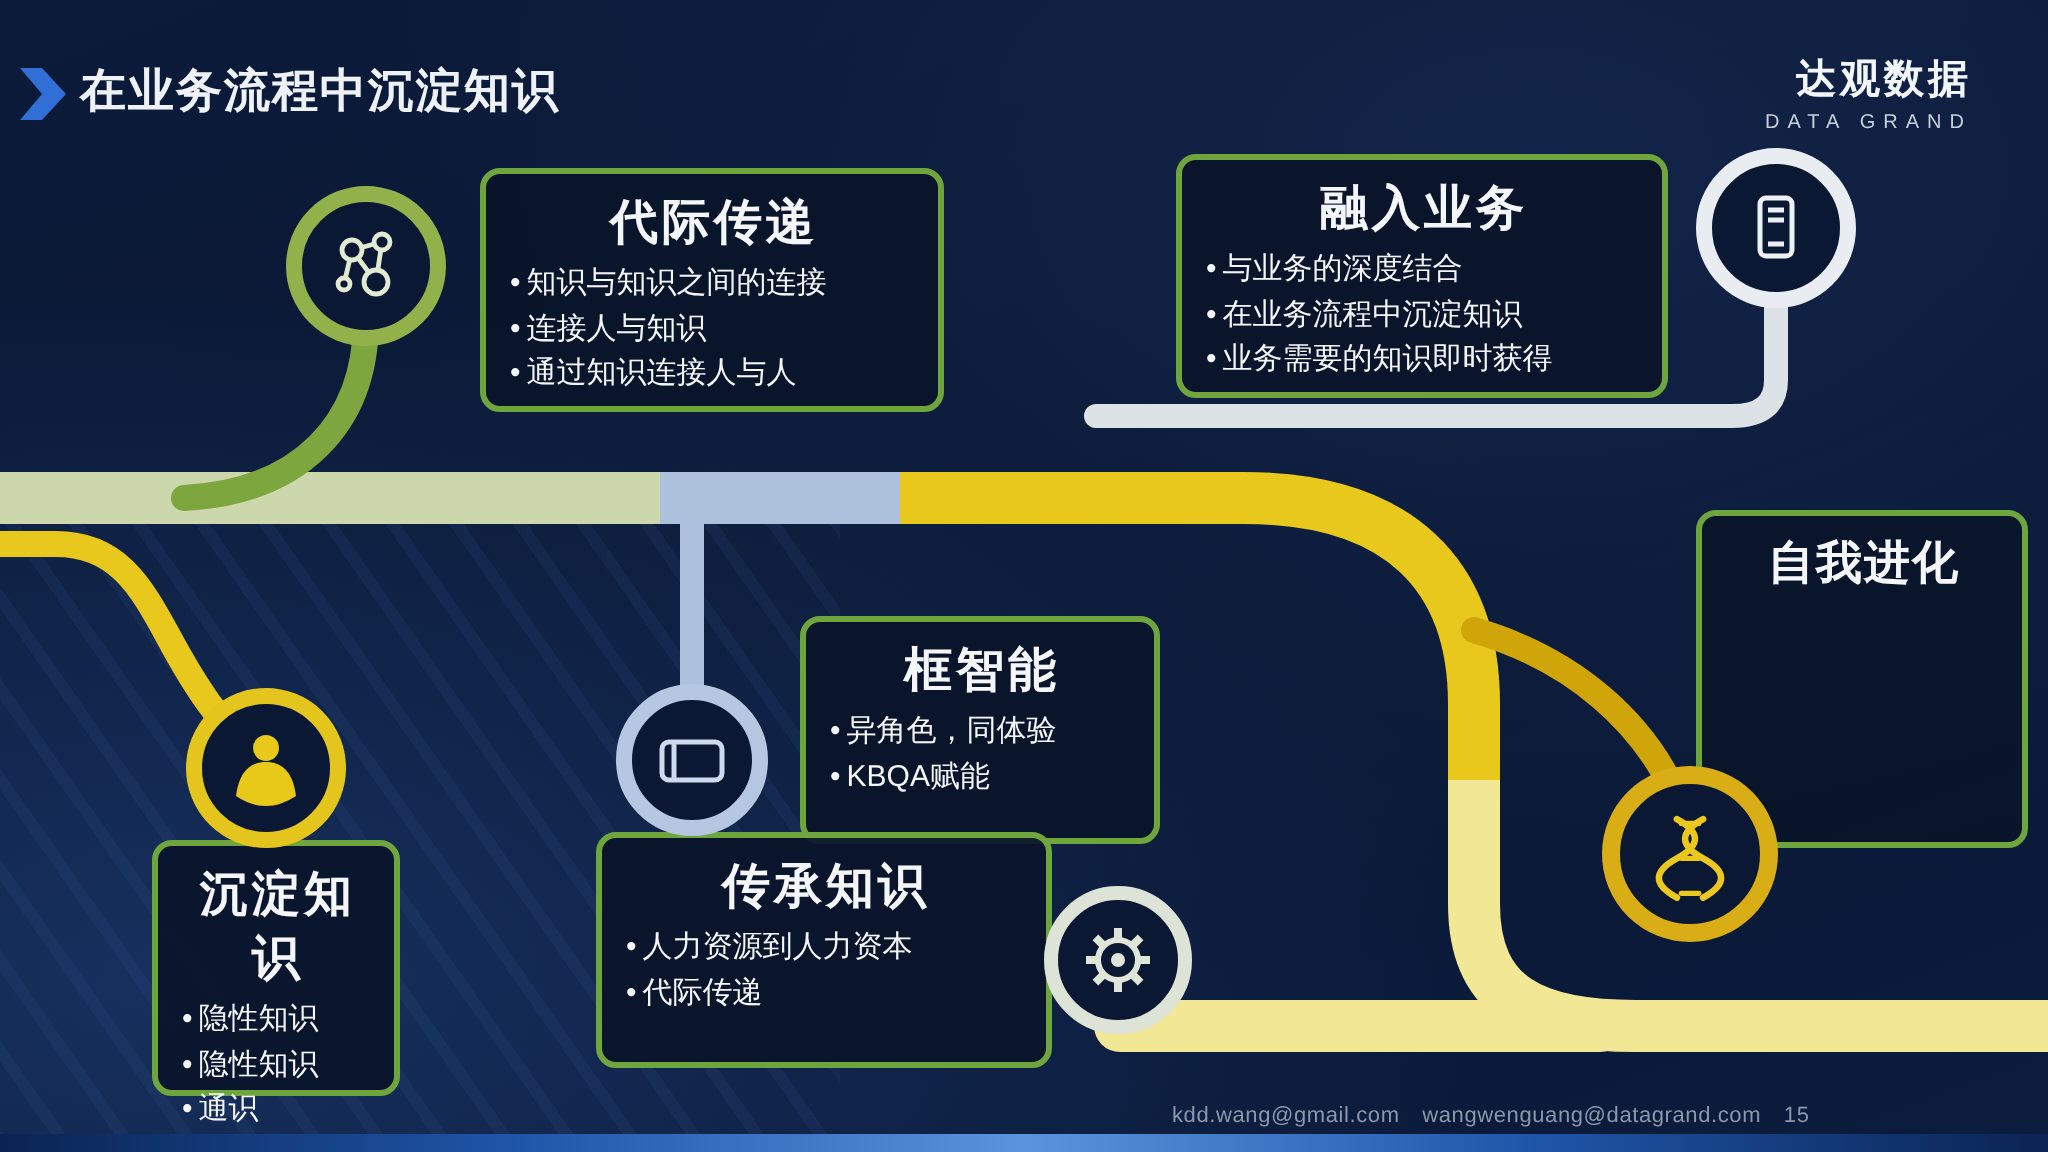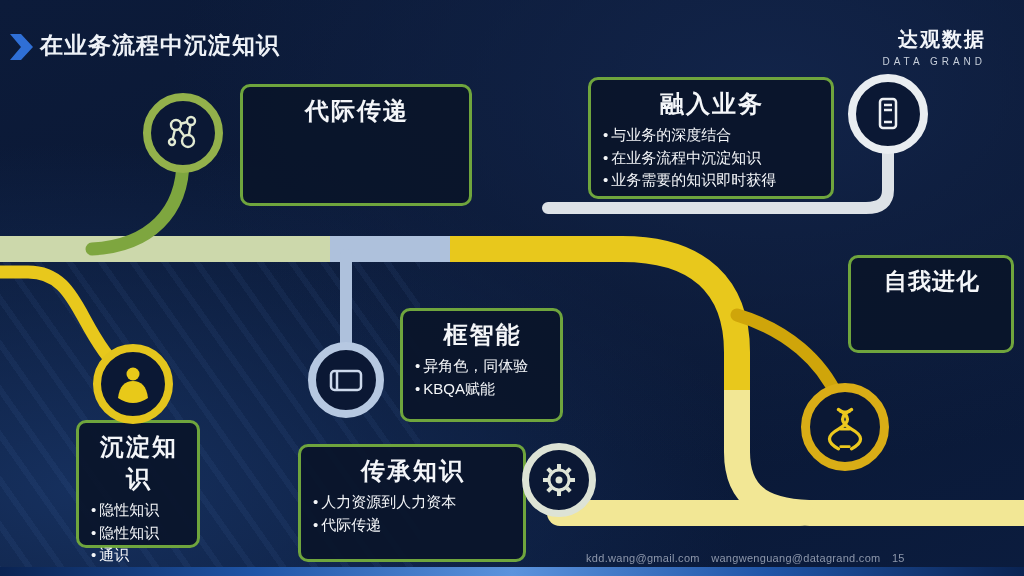--- a/index.html
+++ b/index.html
@@ -42,25 +42,25 @@
     position:absolute;z-index:2;box-sizing:border-box;
     background:rgba(10,20,42,0.93);
     border:3px solid #6fa53d;border-radius:10px;
     color:#f4f6f9;padding:6px 10px 6px 12px;
   }
   .kbox-title{text-align:center;font-size:24px;font-weight:bold;letter-spacing:2px;margin:2px 0 4px 0;}
   .kbox-list{list-style:none;margin:0;padding:0;font-size:15px;line-height:1.5;}
   .kbox-list li::before{content:"•";margin-right:3px;}
   #box-connect{left:240px;top:84px;width:232px;height:122px;}
   #box-business{left:588px;top:66px;width:246px;height:122px;margin-top:11px;}
-  #box-frame{left:400px;top:308px;width:163px;height:114px;}
-  #box-evolve{left:848px;top:255px;width:166px;height:98px;}
+  #box-frame{left:400px;top:308px;width:180px;height:114px;}
+  #box-evolve{left:848px;top:255px;width:166px;height:169px;}
   #box-evolve .kbox-title{font-size:23px;letter-spacing:1px;}
   #box-accumulate{left:76px;top:420px;width:124px;height:128px;}
-  #box-inherit{left:298px;top:444px;width:228px;height:118px;}
+  #box-inherit{left:298px;top:416px;width:228px;height:118px;}
   
   #footer-text{position:absolute;left:586px;bottom:12px;z-index:5;
     font-size:11px;color:#8d97ab;letter-spacing:0.3px;}
   #footer-text span{margin-right:8px;}
   #bottom-strip{
     position:absolute;left:0;bottom:0;width:100%;height:9px;z-index:4;
     background:linear-gradient(90deg,#0a2352 0%,#1f55a8 25%,#5b93dd 50%,#1f55a8 75%,#0a2352 100%);
   }
   .iconsvg{display:block;}
 </style>
@@ -159,20 +159,25 @@
         <path d="M28 6 C17 12 17 18 28 24 C39 30 39 36 28 42"></path>
         <line x1="18" y1="8" x2="26" y2="8" stroke-width="2.4"></line>
         <line x1="18" y1="24" x2="26" y2="24" stroke-width="2.4"></line>
         <line x1="18" y1="40" x2="26" y2="40" stroke-width="2.4"></line>
       </g>
     </svg>
   </div>
 
   <div class="kbox" id="box-connect">
     <div class="kbox-title">代际传递</div>
+    <ul class="kbox-list">
+      <li>知识与知识之间的连接</li>
+      <li>连接人与知识</li>
+      <li>通过知识连接人与人</li>
+    </ul>
   </div>
 
   <div class="kbox" id="box-business">
     <div class="kbox-title">融入业务</div>
     <ul class="kbox-list">
       <li>与业务的深度结合</li>
       <li>在业务流程中沉淀知识</li>
       <li>业务需要的知识即时获得</li>
     </ul>
   </div>

